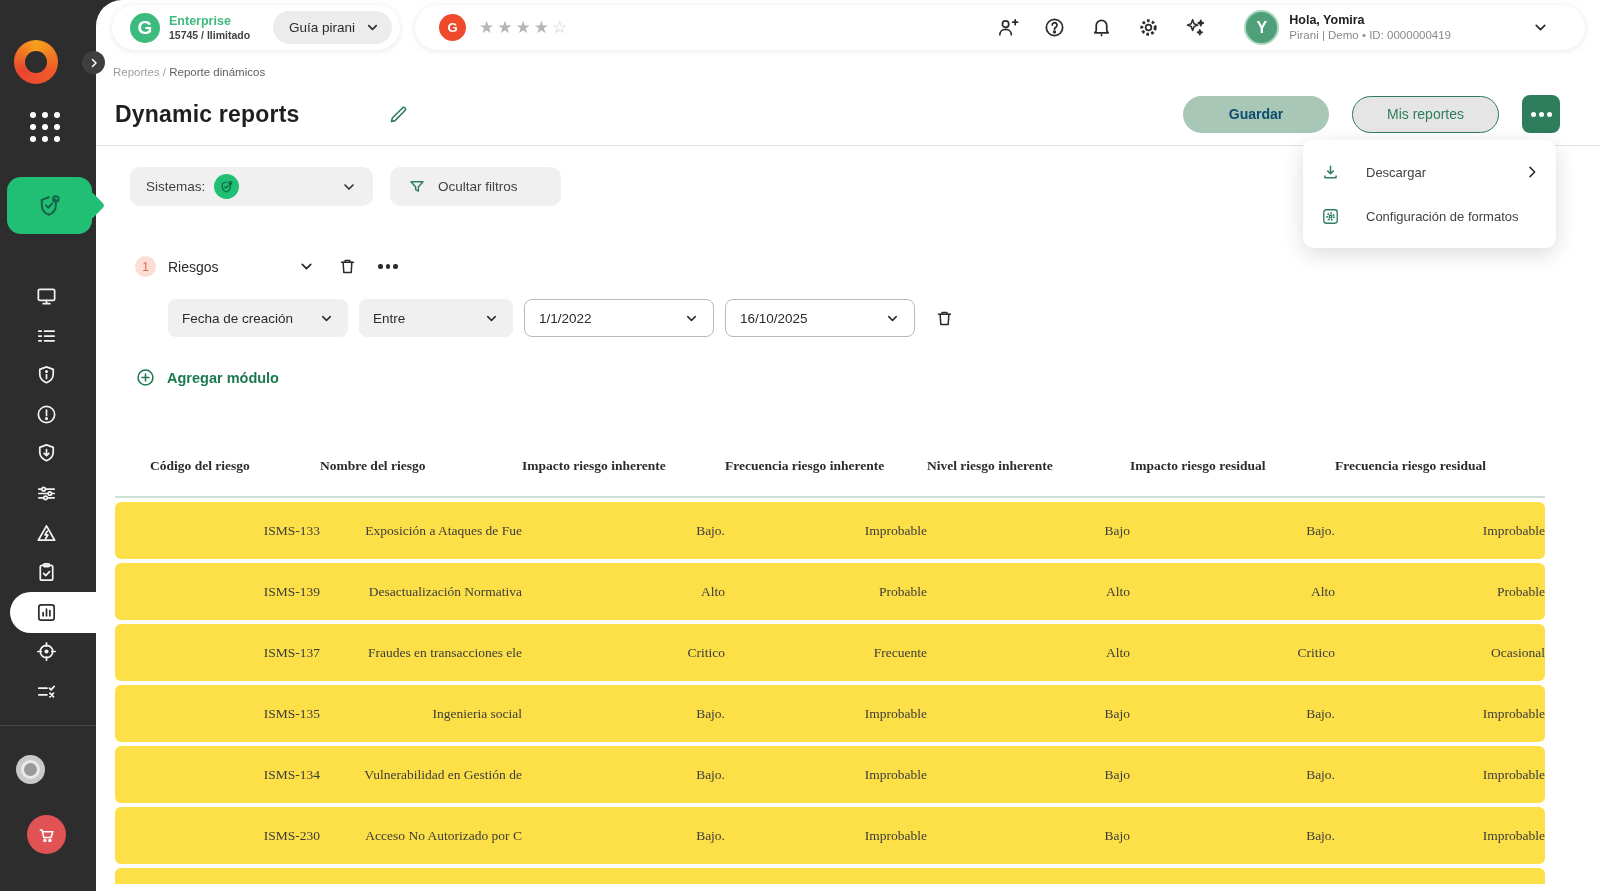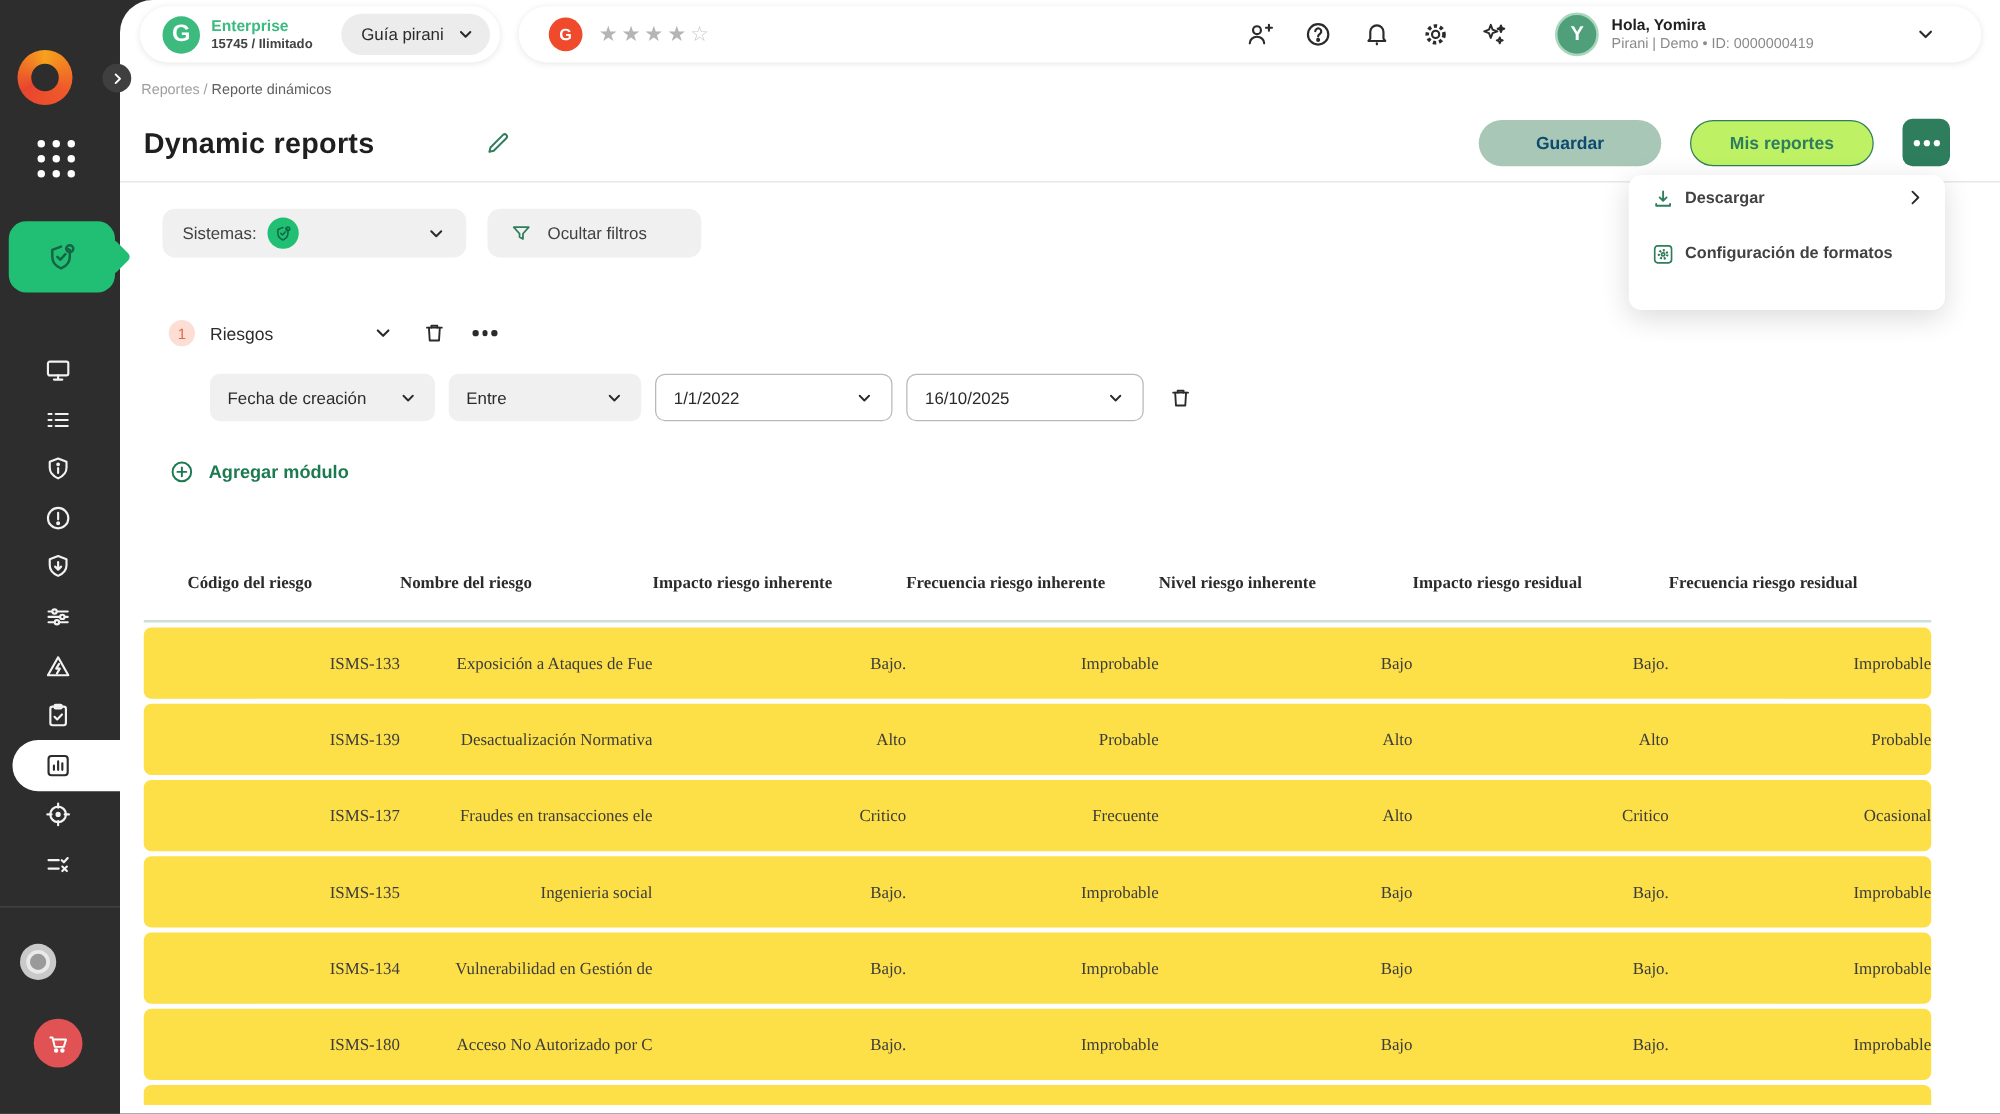--- a/index.html
+++ b/index.html
@@ -65,21 +65,21 @@
 
   .breadcrumb { position:absolute; left:17px; top:66px; font-size:11.5px; color:#9e9e9e; }
   .breadcrumb .current { color:#5f5f5f; }
 
   .title-row { position:absolute; left:0; top:92px; width:100%; display:flex; align-items:center; padding:0 40px 0 19px; height:44px; }
   .page-title { font-size:23px; font-weight:bold; color:#1f1f1f; letter-spacing:0.2px; }
   .edit-pencil { margin-left:88px; color:#2e7d5c; cursor:pointer; }
   .actions { margin-left:auto; display:flex; align-items:center; gap:23px; }
   .btn-save { width:146px; height:37px; border-radius:19px; background:#a9c7b6; color:#0c4a6e; font-weight:bold;
     font-size:14px; border:none; cursor:pointer; }
-  .btn-myreports { width:147px; height:37px; border-radius:19px; background:#bef264; color:#2e7d5c; font-weight:bold;
+  .btn-myreports { width:147px; height:37px; border-radius:19px; background:#e5e5e5; color:#2e7d5c; font-weight:normal;
     font-size:14px; border:1.5px solid #2e7d5c; cursor:pointer; }
   .btn-more { width:38px; height:38px; border-radius:8px; background:#2e7d5c; color:#fff; border:none;
     display:flex; align-items:center; justify-content:center; gap:3px; cursor:pointer; }
   .btn-more i { width:5px; height:5px; border-radius:50%; background:#fff; }
 
   .title-divider { position:absolute; left:0; top:145px; width:100%; border-top:1px solid #e4e4e4; }
 
   .filter-bar { position:absolute; left:34px; top:167px; display:flex; gap:17px; }
   .pill { background:#f0f0f0; border-radius:10px; height:39px; display:flex; align-items:center; cursor:pointer; }
   .systems-pill { width:243px; padding:0 16px; gap:9px; font-size:13.5px; color:#424242; }
@@ -118,21 +118,21 @@
   .thead div:first-child { padding-left:35px; }
   .trow { display:grid; grid-template-columns:205px 202px 203px 202px 203px 205px 1fr; align-items:center;
     height:57px; background:#fde047; border-radius:6px; margin-top:4px;text-align:right; }
   .trow div { font-size:13.5px; color:#3c3c3c; white-space:nowrap; overflow:hidden; }
   .trow div:first-child { padding-left:35px; }
   .trow.partial { height:16px; border-radius:6px 6px 0 0; }
 
   
   .context-menu { position:absolute; left:1207px; top:140px; width:253px; background:#fff; border-radius:10px;
     box-shadow:0 6px 22px rgba(0,0,0,0.14); padding:10px 0; z-index:8; }
-  .menu-item { display:flex; height:44px; padding:0 16px 0 18px; gap:8px; cursor:pointer;font-weight:bold; }
+  .menu-item { display:flex; align-items:center; height:44px; padding:0 16px 0 18px; gap:26px; cursor:pointer; }
   .menu-item .mi-icon { color:#2e7d5c; display:flex; }
   .menu-item .mi-label { font-size:13px; color:#424242; }
   .menu-item .mi-chevron { margin-left:auto; color:#2b2b2b; display:flex; }
 
   svg { display:block; }
 </style>
 </head>
 <body>
 
 <div class="app">
@@ -498,21 +498,21 @@
     <div>ISMS-134</div>
     <div>Vulnerabilidad en Gestión de</div>
     <div>Bajo.</div>
     <div>Improbable</div>
     <div>Bajo</div>
     <div>Bajo.</div>
     <div>Improbable</div>
   </div>
 
   <div class="trow">
-    <div>ISMS-180</div>
+    <div>ISMS-230</div>
     <div>Acceso No Autorizado por C</div>
     <div>Bajo.</div>
     <div>Improbable</div>
     <div>Bajo</div>
     <div>Bajo.</div>
     <div>Improbable</div>
   </div>
 </div>
       <div class="trow partial"></div>
     </div>

